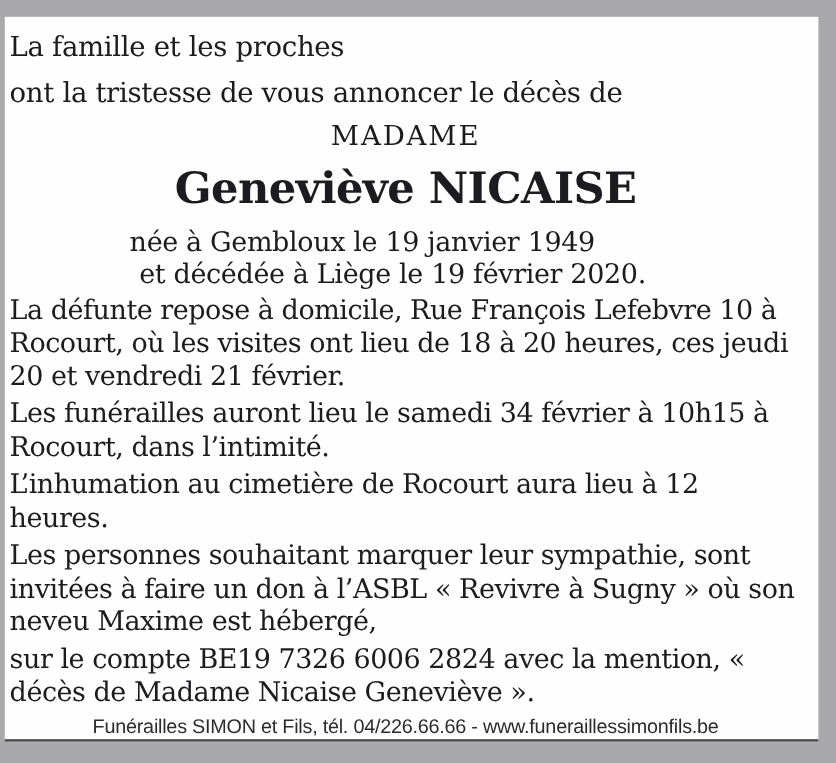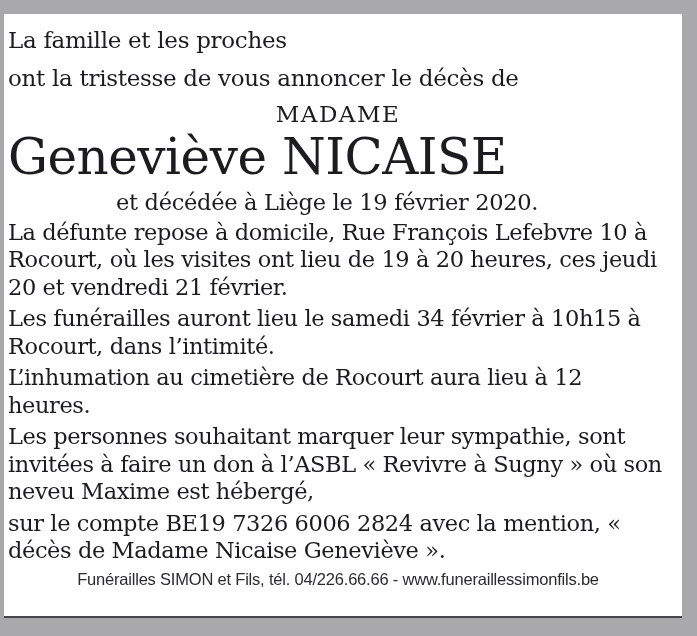--- a/index.html
+++ b/index.html
@@ -38,22 +38,23 @@
   }
   .honorific {
     text-align: center;
     font-weight: normal;
     font-size: 23px;
     line-height: 28px;
     letter-spacing: 1.5px;
     margin: 0 0 3px 0;
   }
   .deceased-name {
-    font-weight: normal;
-    font-size: 50px;
+    text-align: center;
+    font-weight: bold;
+    font-size: 36px;
     line-height: 52px;
     letter-spacing: -0.5px;
     margin: 0 0 6px 0;
   }
   .vitals {
     font-size: 22.5px;
     line-height: 27px;
     letter-spacing: -0.3px;
     margin: 0 0 3px 100px;
   }
@@ -85,21 +86,22 @@
 </style>
 </head>
 <body>
 
 <div class="card">
   <p class="intro">La famille et les proches</p>
   <p class="intro intro-2">ont la tristesse de vous annoncer le décès de</p>
   <div class="honorific">MADAME</div>
   <div class="deceased-name">Geneviève NICAISE</div>
   <div class="vitals">
+    <div class="birth-line">née à Gembloux le 19 janvier 1949</div>
     <div class="death-line">et décédée à Liège le 19 février 2020.</div>
   </div>
-  <p class="para">La défunte repose à domicile, Rue François Lefebvre 10 à Rocourt, où les visites ont lieu de 19 à 20 heures, ces jeudi 20 et vendredi 21 février.</p>
+  <p class="para">La défunte repose à domicile, Rue François Lefebvre 10 à Rocourt, où les visites ont lieu de 18 à 20 heures, ces jeudi 20 et vendredi 21 février.</p>
   <p class="para">Les funérailles auront lieu le samedi 34 février à 10h15 à Rocourt, dans l’intimité.</p>
   <p class="para">L’inhumation au cimetière de Rocourt aura lieu à 12 heures.</p>
   <p class="para">Les personnes souhaitant marquer leur sympathie, sont invitées à faire un don à l’ASBL « Revivre à Sugny » où son neveu Maxime est hébergé,</p>
   <p class="para">sur le compte BE19 7326 6006 2824 avec la mention, « décès de Madame Nicaise Geneviève ».</p>
   <p class="funeral-home">Funérailles SIMON et Fils, tél. 04/226.66.66 - www.funeraillessimonfils.be</p>
 </div>
 
 </body></html>

